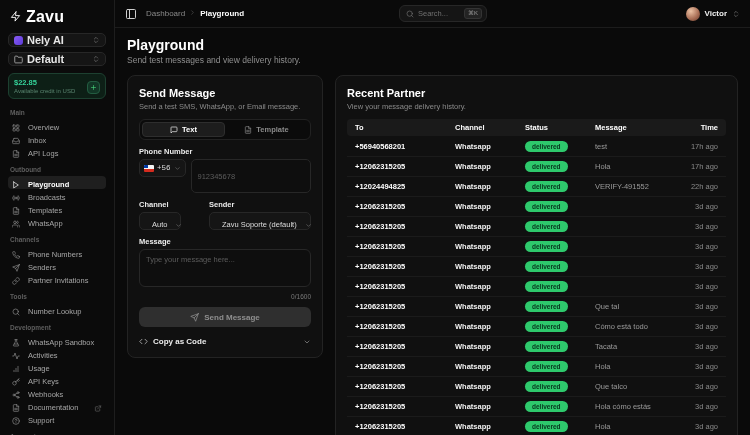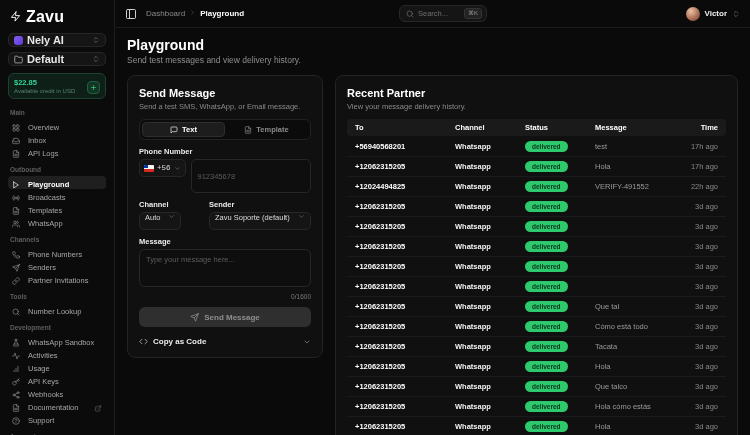--- a/index.html
+++ b/index.html
@@ -85,22 +85,22 @@
   .flag{width:10px;height:7px;min-width:10px;border-radius:1px;position:relative;overflow:hidden;
         background:linear-gradient(#f5f5f5 50%,#d52b1e 50%)}
   .flag::before{content:'';position:absolute;left:0;top:0;width:4px;height:3.5px;background:#0039a6}
   .phone-input{flex:1;min-width:0;height:34px;background:#0e0e0e;border:1px solid #272727;
                border-radius:5px;color:#ddd;font-size:7.5px;padding:0 6px;font-family:inherit}
   .phone-input::placeholder{color:#5c5c5c}
   .two-col{display:flex;gap:8px}
   .col{min-width:0}
   .col.channel{flex:0 0 62px}
   .col.sender{flex:1}
-  .select{display:flex;align-items:flex-start;gap:8px;height:18px;background:#151515;
-          border:1px solid #272727;border-radius:5px;color:#ddd;font-size:7.5px;padding:0 5px;
+  .select{display:flex;align-items:flex-end;gap:8px;height:18px;background:#151515;
+          border:1px solid #272727;border-radius:5px;color:#ddd;font-size:7.5px;padding:0 12px;
           font-family:inherit;cursor:pointer;white-space:nowrap}
   .select .sel-chev{width:7px;height:7px}
   .select.auto{width:42px;justify-content:space-between}
   .select.sender-sel{width:100%;justify-content:space-between}
   textarea.msg{width:100%;height:38px;background:#0e0e0e;border:1px solid #272727;border-radius:6px;
                color:#ddd;font-size:7.5px;padding:5px 6px;resize:none;font-family:inherit}
   textarea.msg::placeholder{color:#5c5c5c}
   .counter{text-align:right;font-size:6.5px;color:#7a7a7a;margin:2px 0 7px}
   .send-btn{width:100%;height:20px;display:flex;align-items:center;justify-content:center;gap:5px;
             background:#2f2f2f;border:none;border-radius:6px;color:#8f8f8f;font-size:8px;

